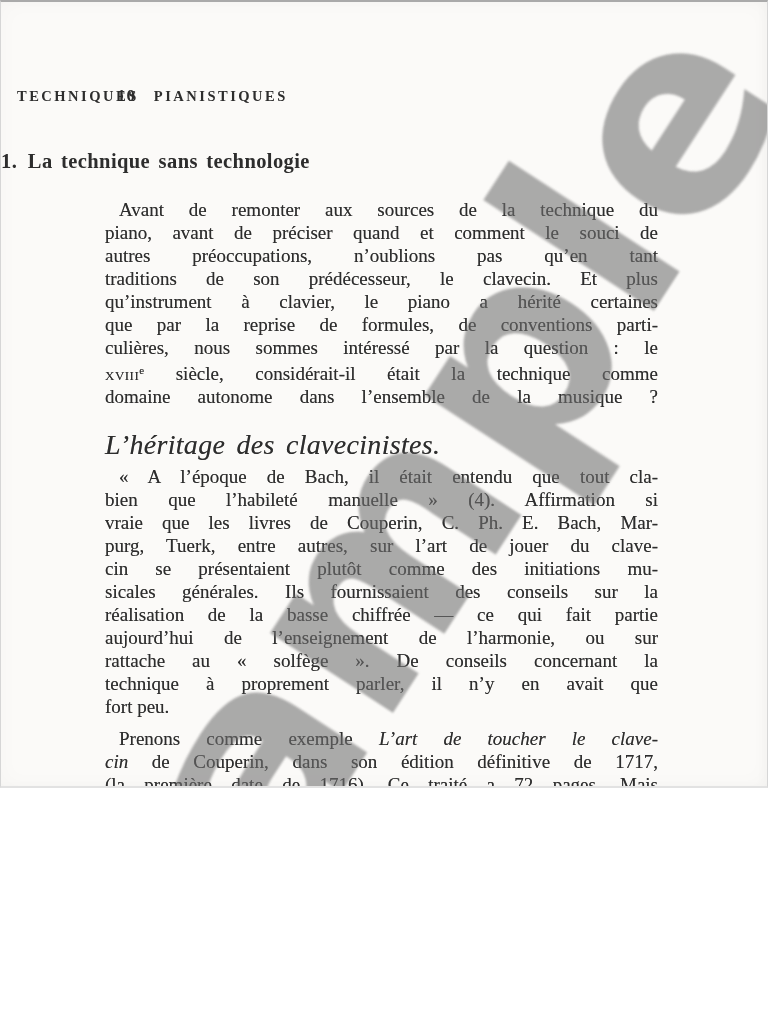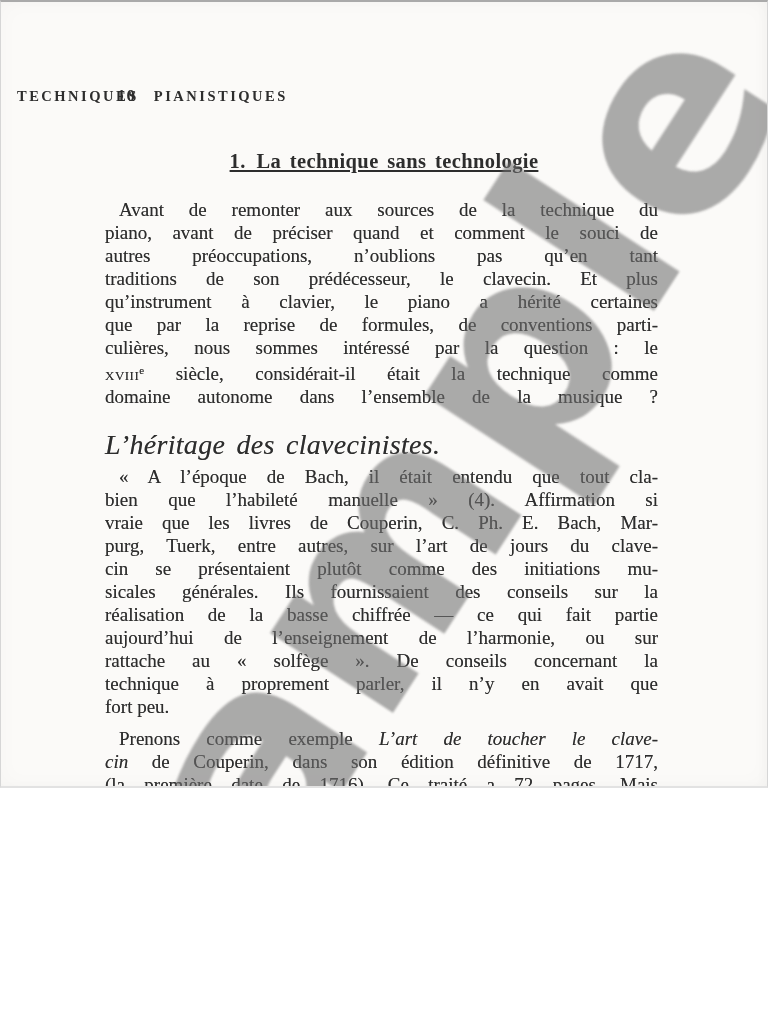--- a/index.html
+++ b/index.html
@@ -39,26 +39,25 @@
     font-weight: bold;
     letter-spacing: 2.5px;
     word-spacing: 9px;
   }
   .section-title {
     position: absolute;
     left: 0;
     right: 0;
     top: 148px;
     margin: 0;
-    text-align: center;
+    text-align: left;
     font-size: 20.5px;
     font-weight: bold;
     letter-spacing: 0.4px;
     word-spacing: 3px;
-    text-decoration: underline;
   }
   .text-column {
     position: absolute;
     left: 104px;
     top: 196px;
     width: 553px;
     font-size: 19px;
     line-height: 23px;
     text-shadow: 0 0 0.5px rgba(45,45,45,0.55);
   }
@@ -115,21 +114,21 @@
         <div class="line"><span>que par la reprise de formules, de conventions parti-</span></div>
         <div class="line"><span>culières, nous sommes intéressé par la question : le</span></div>
         <div class="line"><span class="sc">xviii</span><span class="sup">e</span><span> siècle, considérait-il était la technique comme</span></div>
         <div class="line"><span>domaine autonome dans l’ensemble de la musique ?</span></div>
       </div>
       <div class="subheading">L’héritage des clavecinistes.</div>
       <div class="para">
         <div class="line indent"><span>« A l’époque de Bach, il était entendu que tout cla-</span></div>
         <div class="line"><span>bien que l’habileté manuelle » (4). Affirmation si</span></div>
         <div class="line"><span>vraie que les livres de Couperin, C. Ph. E. Bach, Mar-</span></div>
-        <div class="line"><span>purg, Tuerk, entre autres, sur l’art de jours du clave-</span></div>
+        <div class="line"><span>purg, Tuerk, entre autres, sur l’art de jouer du clave-</span></div>
         <div class="line"><span>cin se présentaient plutôt comme des initiations mu-</span></div>
         <div class="line"><span>sicales générales. Ils fournissaient des conseils sur la</span></div>
         <div class="line"><span>réalisation de la basse chiffrée — ce qui fait partie</span></div>
         <div class="line"><span>aujourd’hui de l’enseignement de l’harmonie, ou sur</span></div>
         <div class="line"><span>rattache au « solfège ». De conseils concernant la</span></div>
         <div class="line"><span>technique à proprement parler, il n’y en avait que</span></div>
         <div class="line last-left"><span>fort peu.</span></div>
       </div>
       <div class="para">
         <div class="line indent"><span>Prenons comme exemple </span><span class="it">L’art de toucher le clave-</span></div>

